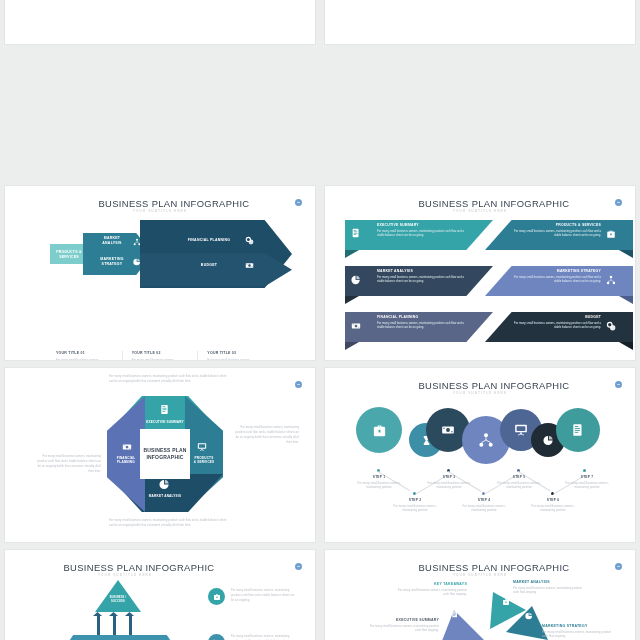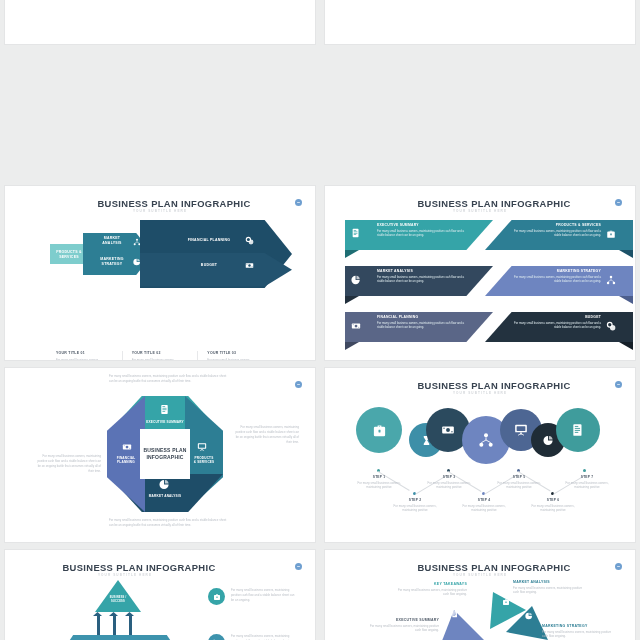--- a/index.html
+++ b/index.html
@@ -23,21 +23,21 @@
     margin: 4px 5px;
     overflow: hidden;
     box-shadow: 0 0 0 1px #e4e5e6;
   }
   .slide-inner { position: absolute; inset: 0; }
 
   
   .s-title {
     position: absolute; left: 0; right: 0; top: 12px;
     text-align: center;
-    font-size: 9.4px; font-weight: 700; letter-spacing: .35px;
+    font-size: 9.4px; font-weight: 400; letter-spacing: .35px;
     color: #384350;
     padding-left: 28px;
   }
   .s-sub {
     position: absolute; left: 0; right: 0; top: 22.5px;
     text-align: center;
     font-size: 3.1px; letter-spacing: 1.1px; font-weight: 700;
     color: #d3d6da;
   }
   .badge {

